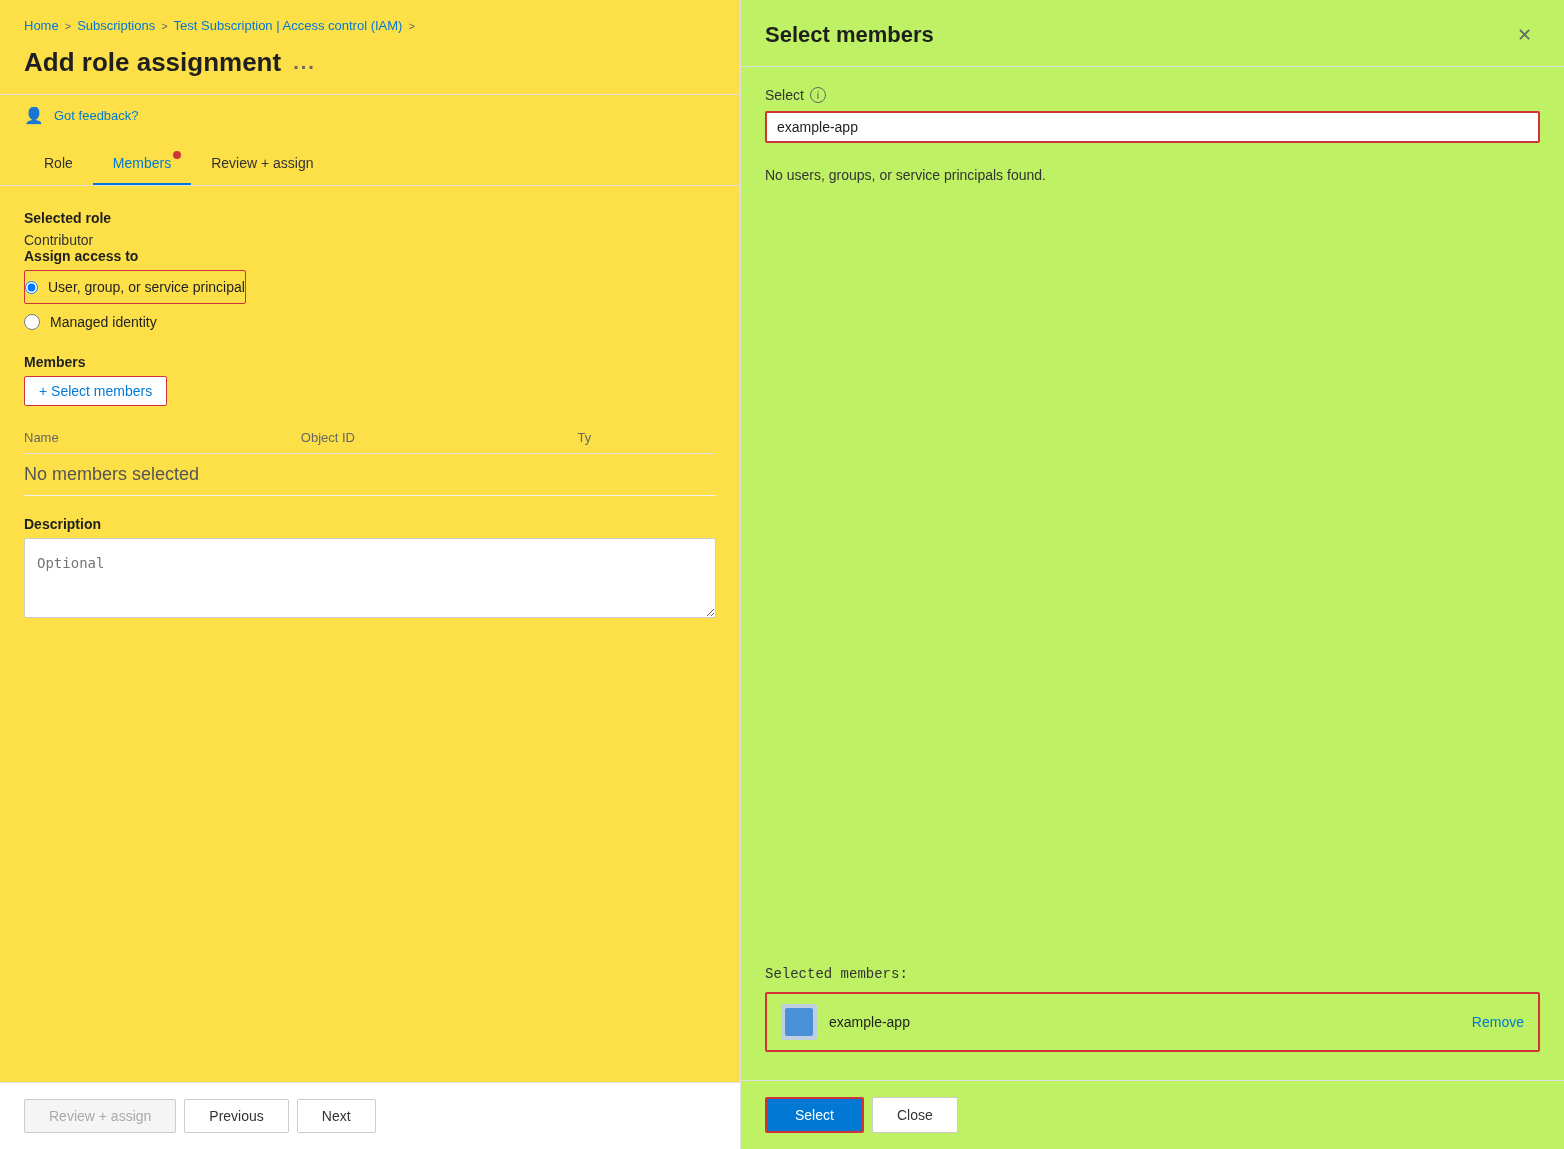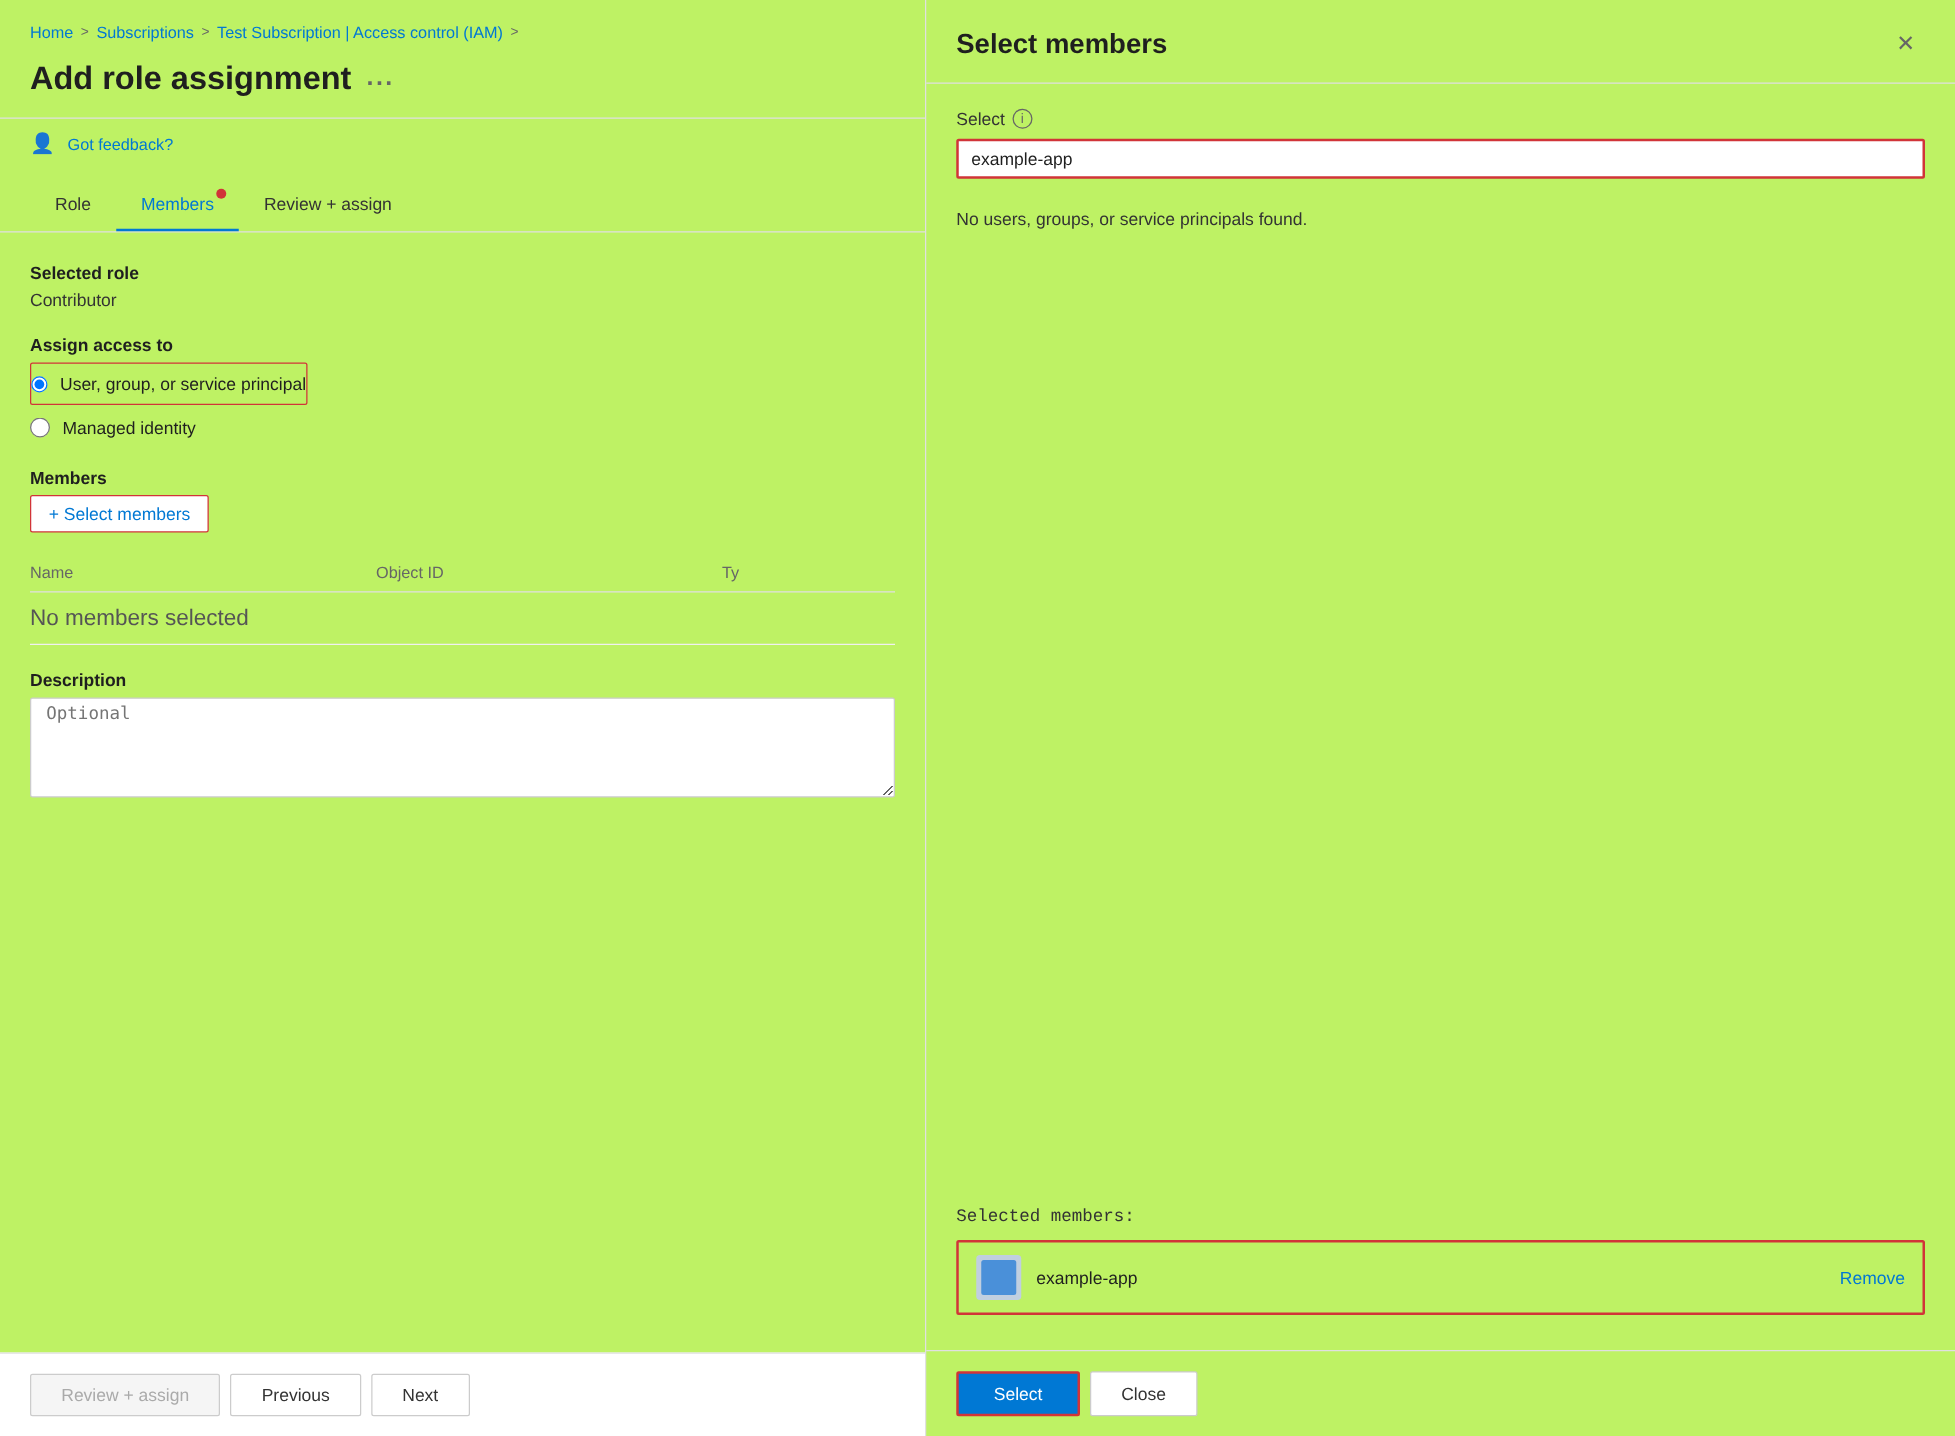--- a/index.html
+++ b/index.html
@@ -1,21 +1,21 @@
 <!DOCTYPE html>
 <html><head>
   <meta charset="utf-8">
   <style>
     * { box-sizing: border-box; margin: 0; padding: 0; }
     body { font-family: 'Segoe UI', Arial, sans-serif; font-size: 14px; color: #1f1f1f; background: #f5f5f5; display: flex; height: 1149px; overflow: hidden; }
 
     
     .left-panel {
       width: 740px;
-      background: #bef264;
+      background: #fde047;
       display: flex;
       flex-direction: column;
       height: 100%;
       position: relative;
     }
 
     .breadcrumb {
       padding: 18px 24px 10px;
       font-size: 13px;
       color: #0078d4;
@@ -101,21 +101,20 @@
 
     .section-label {
       font-weight: 600;
       font-size: 14px;
       margin-bottom: 6px;
       color: #1f1f1f;
     }
     .section-value {
       font-size: 14px;
       color: #333;
-      margin-bottom: 20px;
     }
 
     .radio-group { display: flex; flex-direction: column; gap: 10px; margin-bottom: 24px; }
     .radio-option {
       display: flex;
       align-items: center;
       gap: 10px;
       cursor: pointer;
       font-size: 14px;
     }
@@ -160,21 +159,21 @@
       padding: 10px 0;
       color: #555;
       font-size: 18px;
       border-bottom: 1px solid #f0f0f0;
     }
 
     .description-section { margin-top: 16px; }
     .description-input {
       width: 100%;
       border: 1px solid #ccc;
-      padding: 4px 12px;
+      padding: 16px 12px;
       font-size: 14px;
       color: #999;
       resize: vertical;
       min-height: 80px;
       border-radius: 2px;
       outline: none;
     }
 
     
     .bottom-bar {

